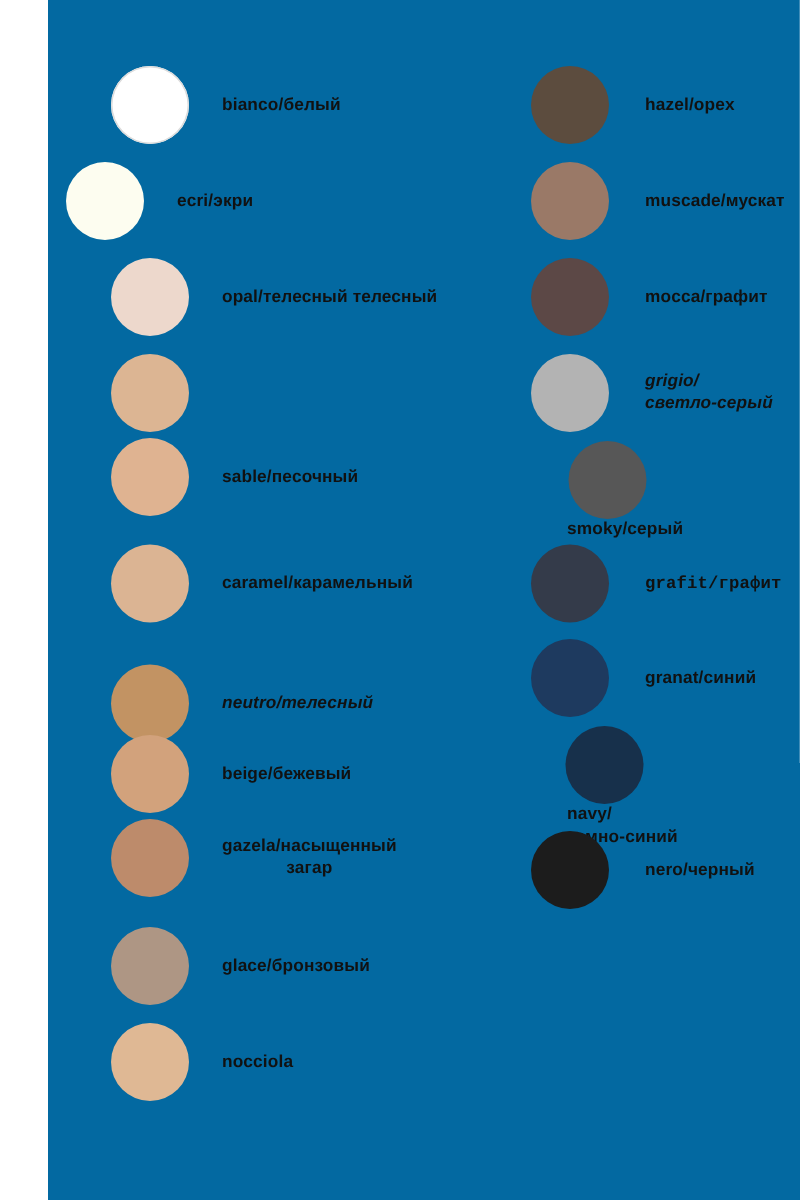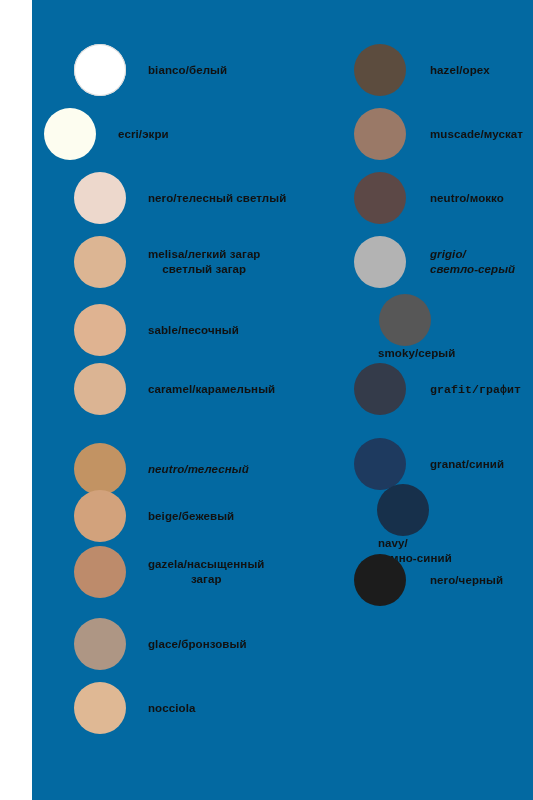--- a/index.html
+++ b/index.html
@@ -75,28 +75,26 @@
       <div class="swatch-row" style="top: 38px;">
         <div class="swatch-dot outlined" title="#FFFFFF" style="background: rgb(255, 255, 255);"></div>
         <div class="swatch-label">bianco/белый</div>
       </div>
       <div class="swatch-row" style="top: 102px; padding-left: 12px;">
         <div class="swatch-dot" title="#FDFDF0" style="background: rgb(253, 253, 240);"></div>
         <div class="swatch-label">ecri/экри</div>
       </div>
       <div class="swatch-row" style="top: 166px;">
         <div class="swatch-dot" title="#EDD8CC" style="background: rgb(237, 216, 204);"></div>
-        <div class="swatch-label">nero/телесный светлый</div>
+        <div class="swatch-label">opal/телесный телесный</div>
       </div>
       <div class="swatch-row" style="top: 230px;">
         <div class="swatch-dot" title="#DCB593" style="background: rgb(220, 181, 147);"></div>
-        <div class="swatch-label centered">melisa/легкий загар
-светлый загар</div>
       </div>
-      <div class="swatch-row" style="top: 298px; justify-content: center;">
+      <div class="swatch-row" style="top: 286px; justify-content: center;">
         <div class="swatch-dot" title="#DFB391" style="background: rgb(223, 179, 145);"></div>
         <div class="swatch-label">sable/песочный</div>
       </div>
       <div class="swatch-row" style="top: 357px;">
         <div class="swatch-dot" title="#DBB493" style="background: rgb(219, 180, 147);"></div>
         <div class="swatch-label">caramel/карамельный</div>
       </div>
       <div class="swatch-row" style="top: 437px; font-style: italic;">
         <div class="swatch-dot" title="#C29363" style="background: rgb(194, 147, 99);"></div>
         <div class="swatch-label">neutro/телесный</div>
@@ -123,36 +121,36 @@
       <div class="swatch-row" style="top: 38px;">
         <div class="swatch-dot" title="#5C4C3E" style="background: rgb(92, 76, 62);"></div>
         <div class="swatch-label">hazel/opex</div>
       </div>
       <div class="swatch-row" style="top: 102px;">
         <div class="swatch-dot" title="#9A7967" style="background: rgb(154, 121, 103);"></div>
         <div class="swatch-label">muscade/мускат</div>
       </div>
       <div class="swatch-row" style="top: 166px;">
         <div class="swatch-dot" title="#5C4846" style="background: rgb(92, 72, 70);"></div>
-        <div class="swatch-label">neutro/мокко</div>
+        <div class="swatch-label">mocca/графит</div>
       </div>
       <div class="swatch-row" style="top: 230px; font-style: italic;">
         <div class="swatch-dot" title="#B3B3B3" style="background: rgb(179, 179, 179);"></div>
         <div class="swatch-label">grigio/
 светло-серый</div>
       </div>
       <div class="swatch-row" style="top: 294px; flex-direction: column;">
         <div class="swatch-dot" title="#575757" style="background: rgb(87, 87, 87);"></div>
         <div class="swatch-label">smoky/серый</div>
       </div>
       <div class="swatch-row" style="top: 357px; font-family: Liberation Mono, monospace;">
         <div class="swatch-dot" title="#343B4A" style="background: rgb(52, 59, 74);"></div>
         <div class="swatch-label">grafit/графит</div>
       </div>
-      <div class="swatch-row" style="top: 432px; align-items: center;">
+      <div class="swatch-row" style="top: 420px; align-items: center;">
         <div class="swatch-dot" title="#1E3A5F" style="background: rgb(30, 58, 95);"></div>
         <div class="swatch-label">granat/синий</div>
       </div>
       <div class="swatch-row" style="top: 484px; flex-direction: column;">
         <div class="swatch-dot" title="#17304B" style="background: rgb(23, 48, 75);"></div>
         <div class="swatch-label">navy/
 темно-синий</div>
       </div>
       <div class="swatch-row" style="top: 548px;">
         <div class="swatch-dot" title="#1C1C1C" style="background: rgb(28, 28, 28);"></div>

